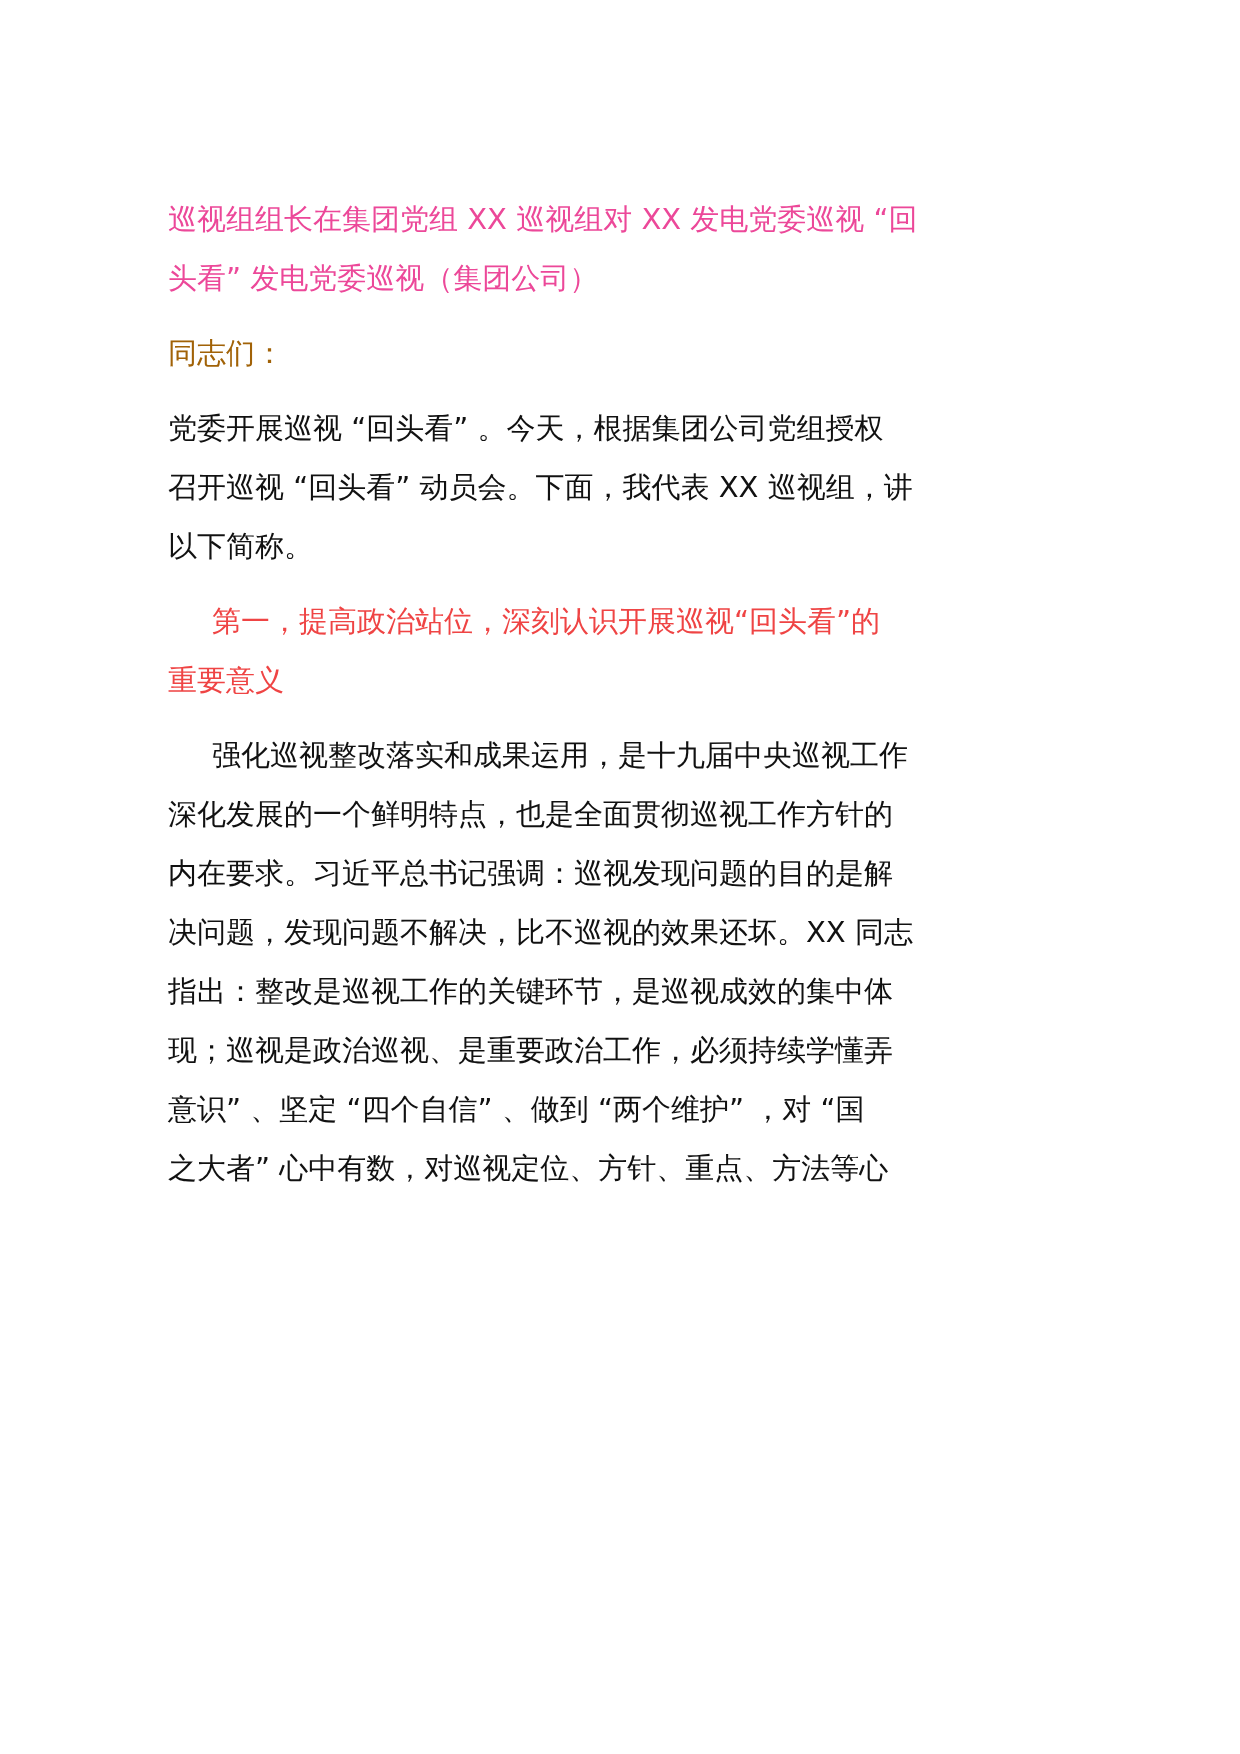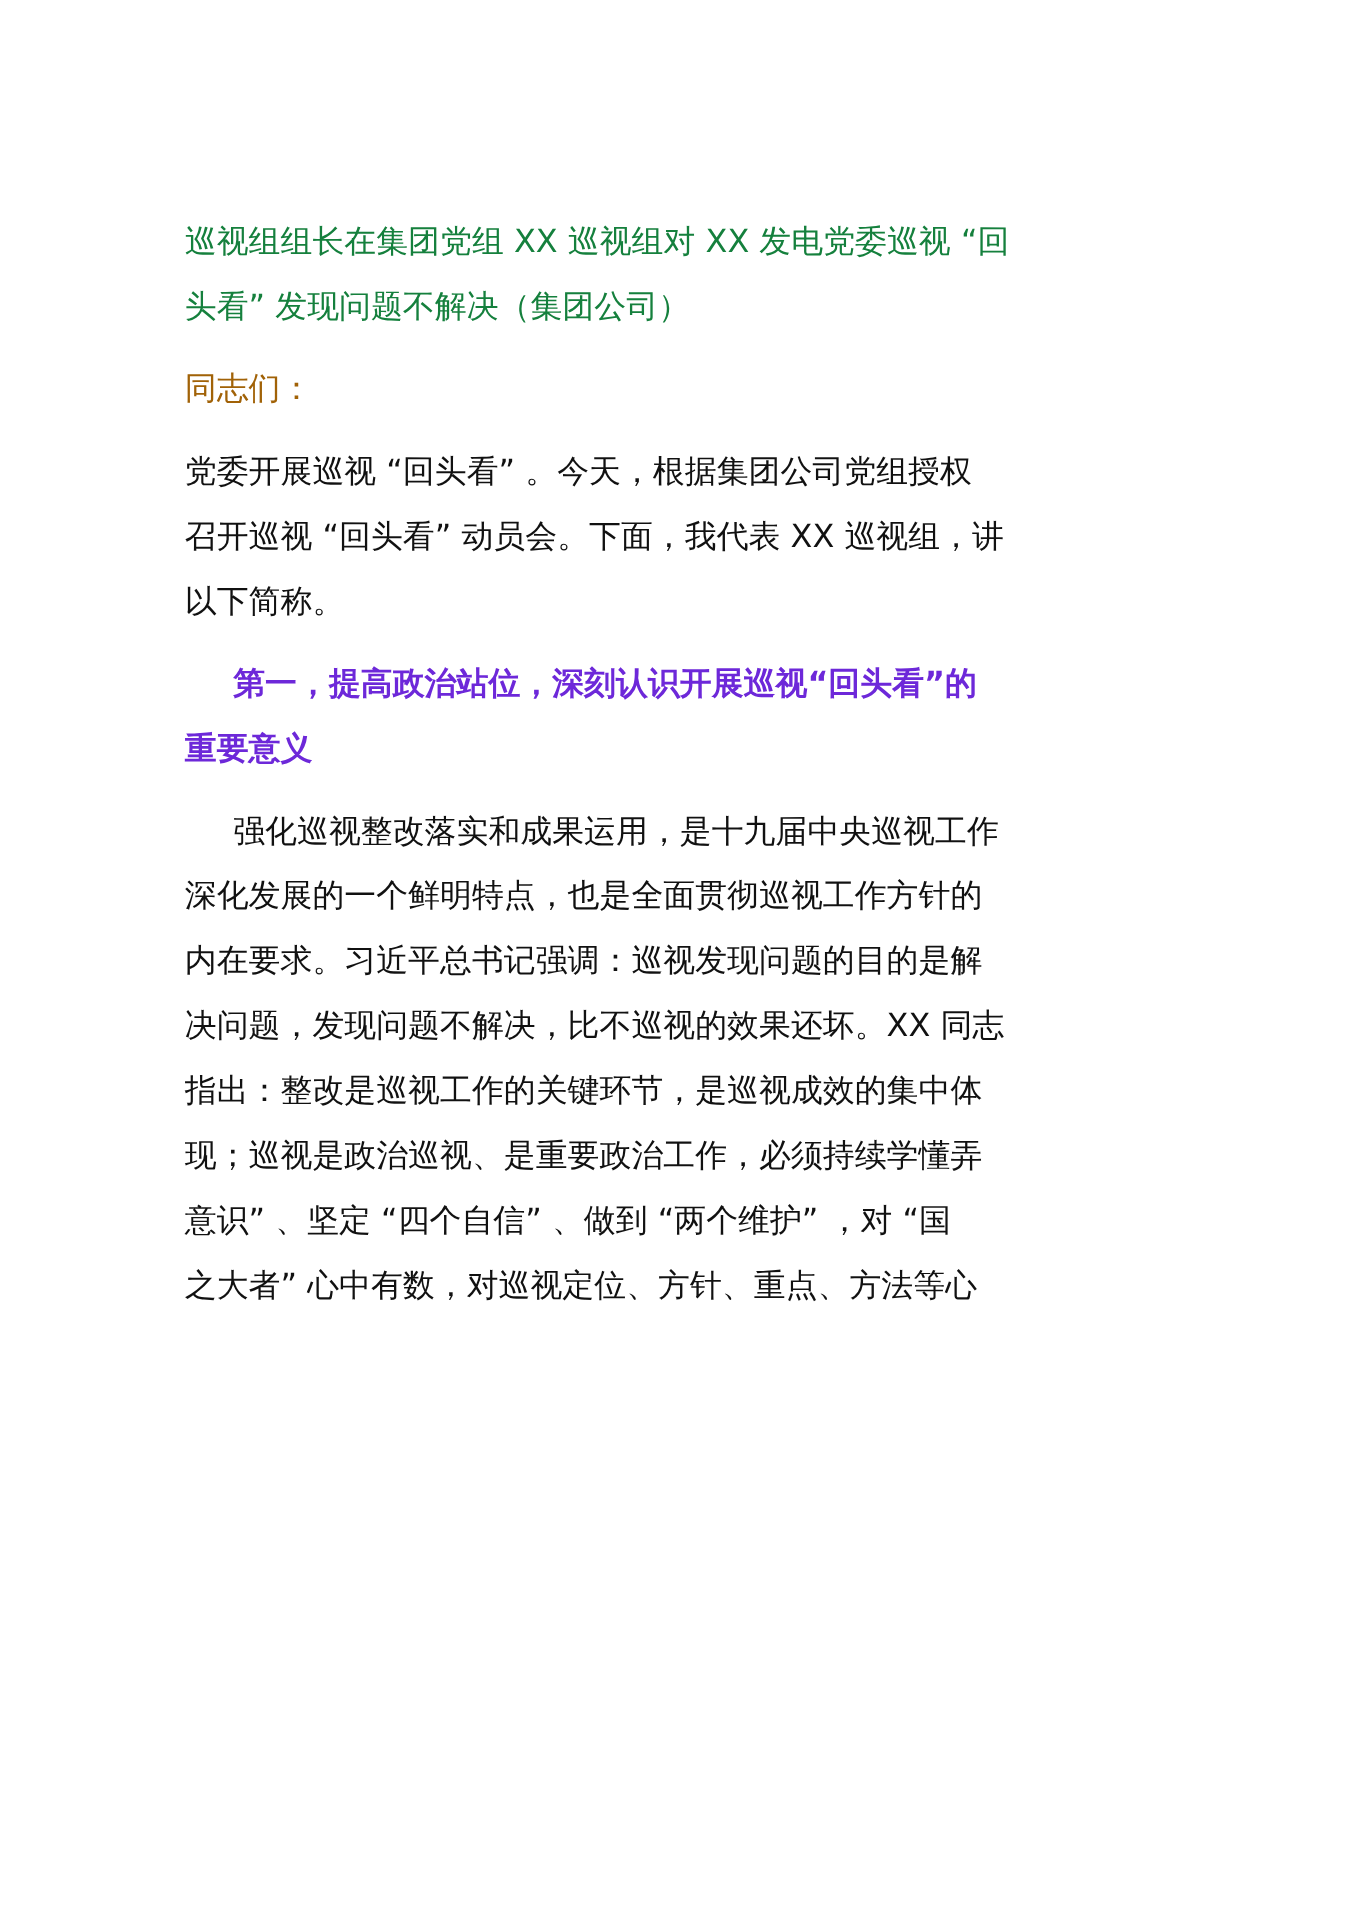--- a/index.html
+++ b/index.html
@@ -7,33 +7,33 @@
   .page {
     position: absolute;
     left: 168px;
     top: 190px;
     width: 774px;
     font-family: "DejaVu Sans", "Liberation Sans", sans-serif;
     font-size: 29px;
     color: #111;
   }
   .line { height: 59px; line-height: 59px; white-space: nowrap; overflow: visible; }
-  .title { color: #15803d; }
+  .title { color: #ec4899; }
   .salutation { color: #a16207; margin-top: 16px; }
   .para { margin-top: 16px; }
-  .heading { font-weight: bold; color: #6d28d9; margin-top: 16px; }
+  .heading { font-weight: normal; color: #ef4444; margin-top: 16px; }
   .indent { padding-left: 44px; }
 </style>
 </head>
 <body>
 
 <div class="page">
   <div class="title">
     <div class="line">巡视组组长在集团党组 XX 巡视组对 XX 发电党委巡视 “回</div>
-    <div class="line">头看” 发现问题不解决（集团公司）</div>
+    <div class="line">头看” 发电党委巡视（集团公司）</div>
   </div>
 
   <div class="line salutation">同志们：</div>
 
   <div class="para">
     <div class="line">党委开展巡视 “回头看” 。今天，根据集团公司党组授权</div>
     <div class="line">召开巡视 “回头看” 动员会。下面，我代表 XX 巡视组，讲</div>
     <div class="line">以下简称。</div>
   </div>
 

